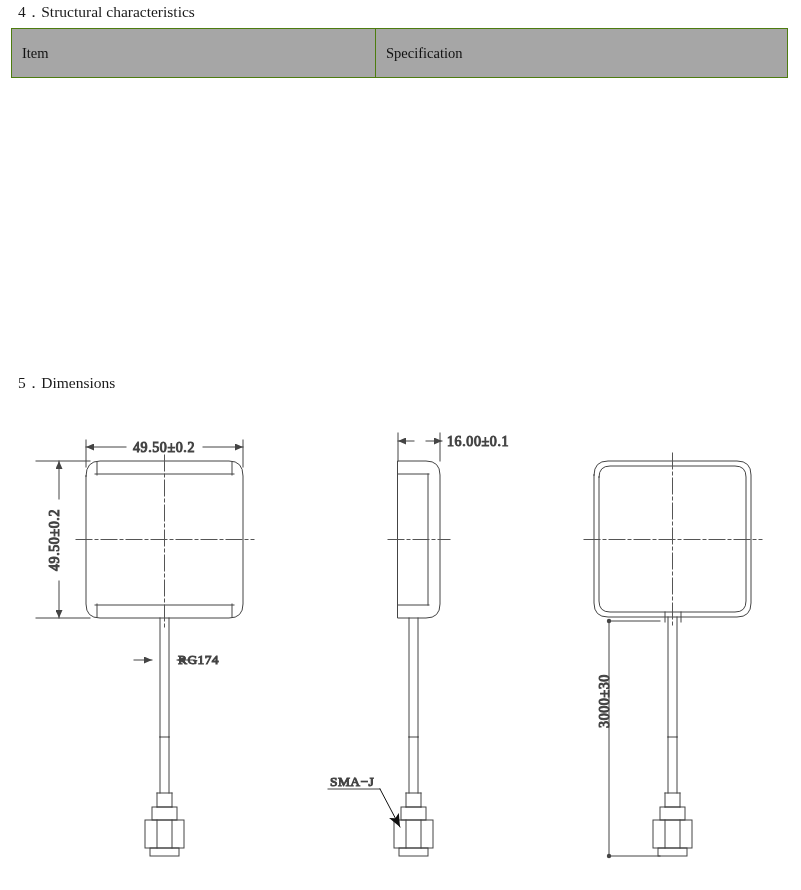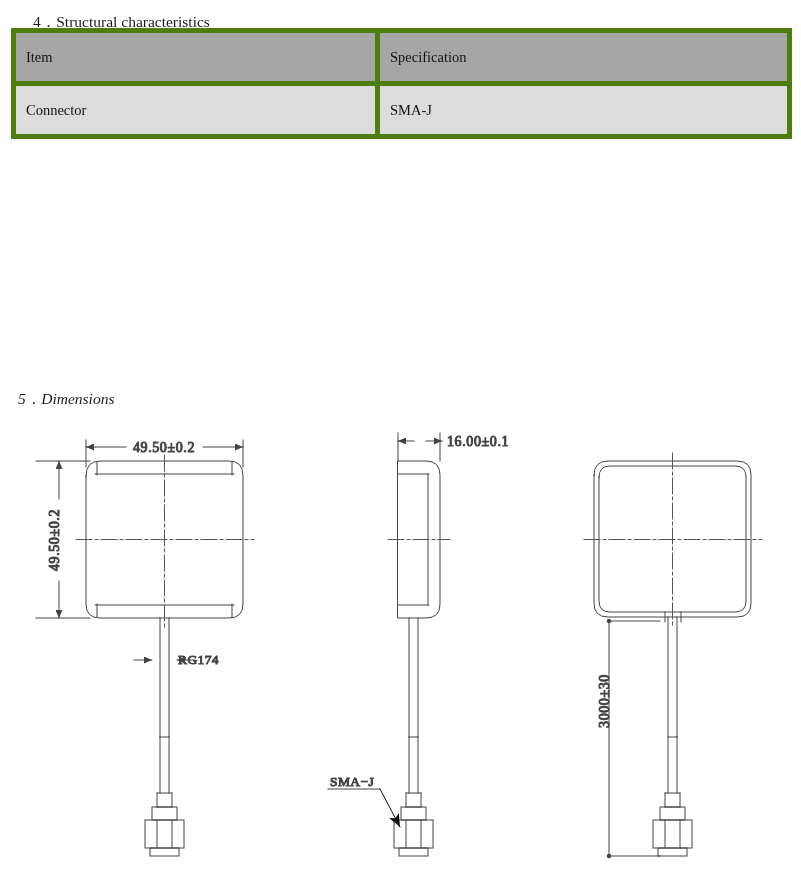--- a/index.html
+++ b/index.html
@@ -17,35 +17,35 @@
   }
 
   
   .section-heading {
     position: absolute;
     font-size: 15.5px;
     line-height: 1;
     color: #1a1a1a;
     white-space: pre;
   }
-  #heading-structural { left: 18px; top: 14px; margin-left: 15px; }
-  #heading-dimensions { left: 18px; top: 391px; font-style: italic; }
+  #heading-structural { left: 18px; top: 4px; }
+  #heading-dimensions { left: 18px; top: 375px; }
 
   
   #spec-table {
     position: absolute;
     left: 11px;
     top: 28px;
     width: 776px;
     border-collapse: collapse;
     table-layout: fixed;
     font-size: 14.5px;
   }
   #spec-table td, #spec-table th {
-    border: 5px solid #4d7c0f;
+    border: 1px solid #4d7c0f;
     padding: 0 10px;
     height: 48px;
     text-align: left;
     font-weight: normal;
     vertical-align: middle;
     background: #dcdcdc;
     color: #111111;
     white-space: nowrap;
     overflow: hidden;
   }
@@ -88,24 +88,20 @@
     <col class="col-item">
     <col class="col-spec">
   </colgroup>
   <thead>
     <tr>
       <th>Item</th>
       <th>Specification</th>
     </tr>
   </thead>
   <tbody>
-    <tr>
-      <td>Connector</td>
-      <td>SMA-J</td>
-    </tr>
   </tbody>
 </table>
 
 <div class="section-heading" id="heading-dimensions">5．Dimensions</div>
 
 <div id="drawings">
 <svg width="801" height="475" viewBox="0 0 801 475" xmlns="http://www.w3.org/2000/svg">
   <defs>
     <marker id="arrIn" markerWidth="9" markerHeight="7" refX="8" refY="3.5" orient="auto" markerUnits="userSpaceOnUse">
       <path d="M0,0 L8,3.5 L0,7 z" fill="#444444"></path>

